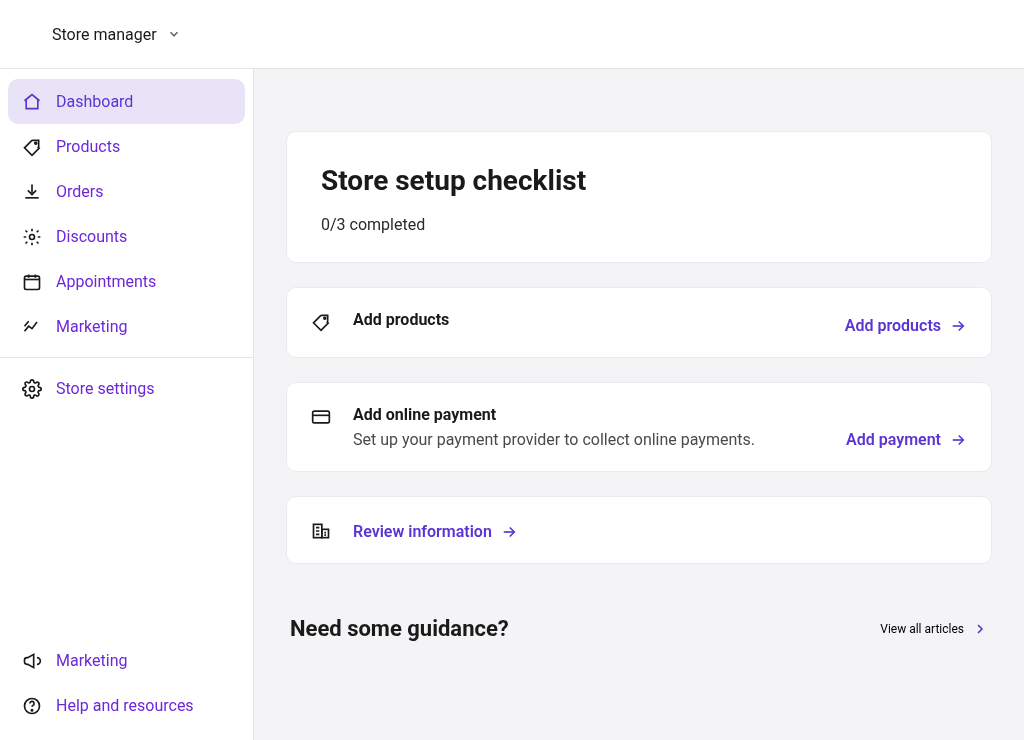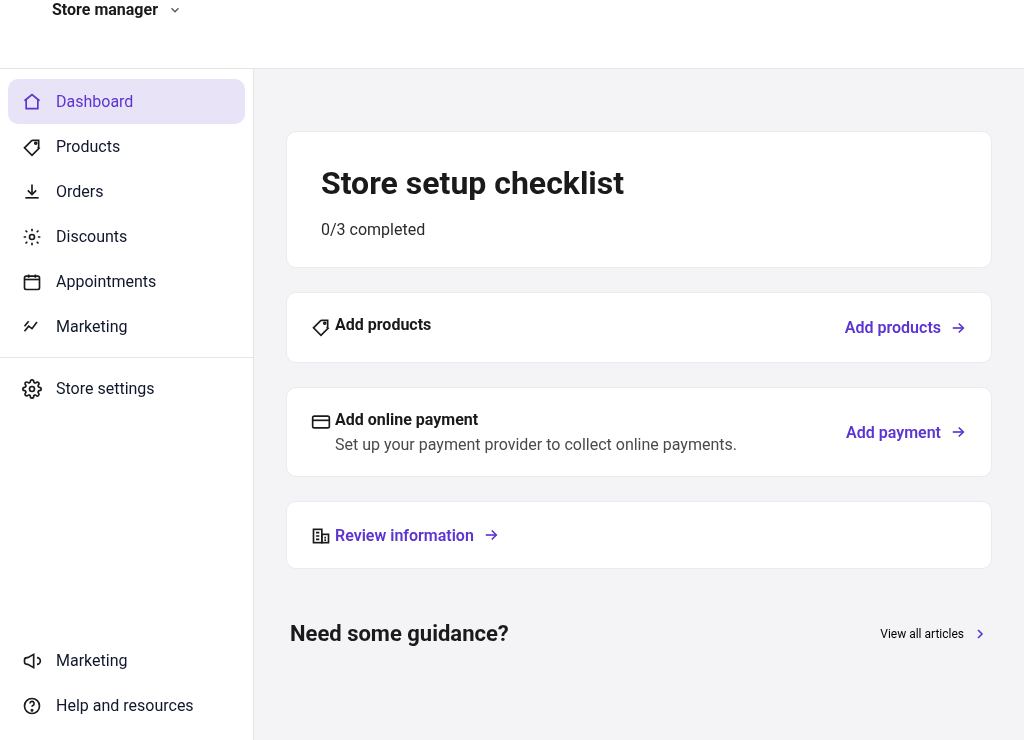--- a/index.html
+++ b/index.html
@@ -7,25 +7,24 @@
     font-family: -apple-system, BlinkMacSystemFont, "Segoe UI", Roboto, Arial, sans-serif;
     color: #1a1a1a;
     background: #fff;
     width: 1024px;
     height: 740px;
     overflow: hidden;
   }
   .topbar {
     height: 69px;
     display: flex;
-    align-items: flex-start;
+    align-items: center;
     padding: 0 24px 0 52px;
     border-bottom: 1px solid #e5e5e5;
     background: #fff;
-    font-weight: bold;
   }
   .store-switcher {
     display: flex;
     align-items: center;
     gap: 10px;
     font-size: 16px;
     color: #1a1a1a;
     cursor: pointer;
   }
   .store-switcher .chev {
@@ -47,21 +46,21 @@
     padding: 0 8px;
   }
   .sidebar-item {
     display: flex;
     align-items: center;
     gap: 14px;
     height: 45px;
     padding: 0 14px;
     border-radius: 10px;
     font-size: 16px;
-    color: #0f172a;
+    color: #6d28d9;
     cursor: pointer;
   }
   .sidebar-item.active {
     background: #e9e3f8;
     color: #5b34d1;
   }
   .sidebar-item .icon {
     width: 20px;
     height: 20px;
     display: flex;
@@ -86,37 +85,38 @@
   .card {
     background: #fff;
     border: 1px solid #eceaf0;
     border-radius: 10px;
     margin-bottom: 24px;
   }
   .checklist-header {
     padding: 32px 34px 28px 34px;
   }
   .checklist-title {
-    font-size: 32px;
+    font-size: 28px;
     font-weight: 700;
     margin-bottom: 18px;
   }
   .checklist-sub {
     font-size: 16px;
     color: #2a2a2a;
     margin-bottom: 24px;
   }
   .checklist-progress {
     font-size: 16px;
     color: #2a2a2a;
   }
   .task-card {
     display: flex;
-    align-items: center;
+    align-items: flex-end;
     padding: 22px 24px;
+    gap: 18px;
   }
   .task-icon {
     width: 24px;
     align-self: flex-start;
     padding-top: 2px;
     color: #1a1a1a;
   }
   .task-body { flex: 1; }
   .task-title {
     font-size: 16px;

